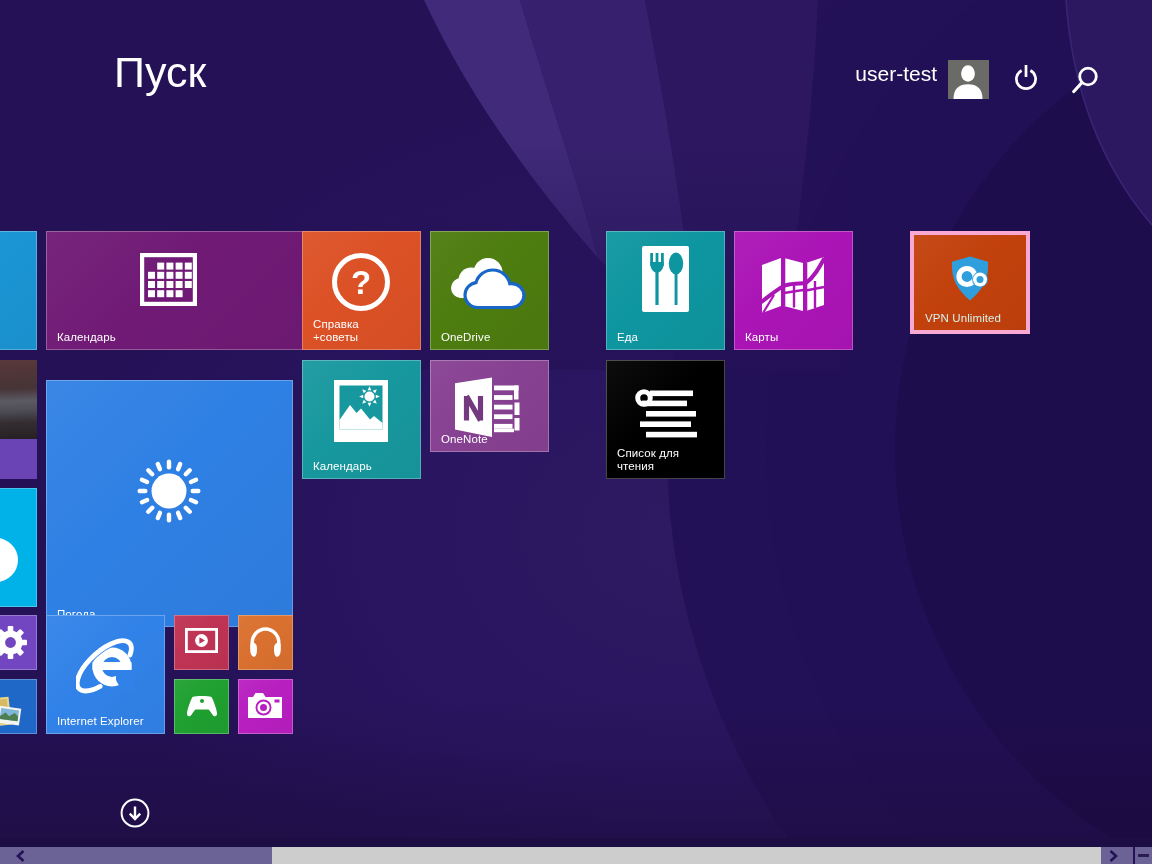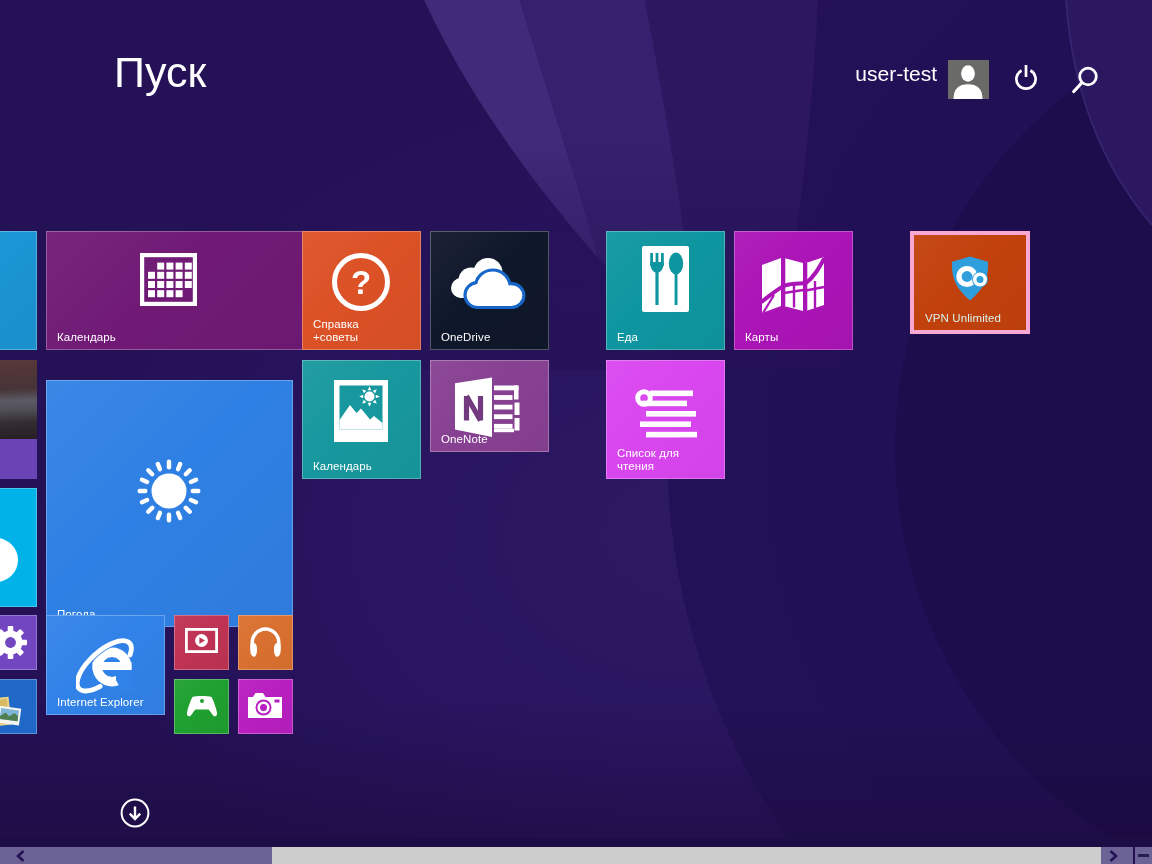--- a/index.html
+++ b/index.html
@@ -143,21 +143,21 @@
 
 <div class="tile" style="left:302px;top:231px;width:119px;height:119px;background:#dc5126">
   <div class="grad"></div>
   <svg class="icon" style="left:28px;top:20px" width="62" height="62" viewBox="0 0 62 62">
     <circle cx="31" cy="31" r="26.5" fill="none" stroke="#fff" stroke-width="5"></circle>
     <text x="31" y="42.5" font-family="Liberation Sans" font-size="33" font-weight="bold" fill="#fff" text-anchor="middle">?</text>
   </svg>
   <span class="lbl">Справка<br>+советы</span>
 </div>
 
-<div class="tile" style="left:430px;top:231px;width:119px;height:119px;background:#0f172a">
+<div class="tile" style="left:430px;top:231px;width:119px;height:119px;background:#4d7c0f">
   <div class="grad"></div>
   <svg class="icon" style="left:19px;top:25px" width="81" height="53" viewBox="0 0 81 53">
     <g fill="#fff">
       <circle cx="22" cy="24" r="12.5"></circle>
       <circle cx="39" cy="16.5" r="14.5"></circle>
       <circle cx="12" cy="32" r="10"></circle>
       <rect x="4" y="24" width="42" height="18" rx="9"></rect>
     </g>
     <path d="M 29,51.5 C 21.8,51.5 16,45.9 16,39 C 16,32.7 20.8,27.5 27,26.6 C 29,19.3 35.8,14 43.8,14 C 52.2,14 59.2,19.9 60.8,27.7 C 61.4,27.6 62,27.6 62.6,27.6 C 69.4,27.6 74.9,32.9 74.9,39.5 C 74.9,46.1 69.4,51.5 62.6,51.5 Z" fill="#fff" stroke="#1766c8" stroke-width="3.2"></path>
   </svg>
@@ -267,36 +267,36 @@
       <rect x="39" y="37.3" width="18.5" height="4.8"></rect>
       <rect x="39" y="46.9" width="18.5" height="4.8"></rect>
       <rect x="39" y="51.7" width="20" height="3.5"></rect>
       <rect x="59.5" y="25.5" width="5" height="12.5"></rect>
       <rect x="59.5" y="41" width="5" height="12.5"></rect>
     </g>
   </svg>
   <span class="lbl">OneNote</span>
 </div>
 
-<div class="tile" style="left:606px;top:360px;width:119px;height:119px;background:#d946ef">
+<div class="tile" style="left:606px;top:360px;width:119px;height:119px;background:#000000">
   <div class="grad"></div>
   <svg class="icon" style="left:26px;top:24px" width="66" height="56" viewBox="0 0 66 56">
     <circle cx="12" cy="14" r="6.3" fill="none" stroke="#fff" stroke-width="5"></circle>
     <g fill="#fff">
       <rect x="18" y="6.5" width="43" height="5.6"></rect>
       <rect x="10" y="16.6" width="45" height="5.6"></rect>
       <rect x="14" y="27" width="50" height="5.6"></rect>
       <rect x="8" y="37.4" width="51" height="5.6"></rect>
       <rect x="14" y="47.8" width="51" height="5.6"></rect>
     </g>
   </svg>
   <span class="lbl">Список для<br>чтения</span>
 </div>
 
-<div class="tile" style="left:46px;top:615px;width:119px;height:100px;background:#3182e8">
+<div class="tile" style="left:46px;top:615px;width:119px;height:119px;background:#3182e8">
   <div class="grad"></div>
   <svg class="icon" style="left:30px;top:19px" width="58" height="60" viewBox="0 0 58 60">
     <circle cx="36" cy="33" r="19.5" fill="#fff"></circle>
     <circle cx="36" cy="33" r="10" fill="#3182e8"></circle>
     <rect x="16.5" y="28" width="39" height="8" fill="#fff"></rect>
     <polygon points="40,36 58,36 58,58 45.5,56.5 40,46" fill="#3182e8"></polygon>
     <path d="M 24.2,52.4 A 34,14.5 -42 1 1 54.0,20.9" fill="none" stroke="#3182e8" stroke-width="6.5"></path>
     <path d="M 24.2,52.4 A 34,14.5 -42 1 1 54.0,20.9" fill="none" stroke="#fff" stroke-width="4.8" stroke-linecap="round"></path>
   </svg>
   <span class="lbl">Internet Explorer</span>

